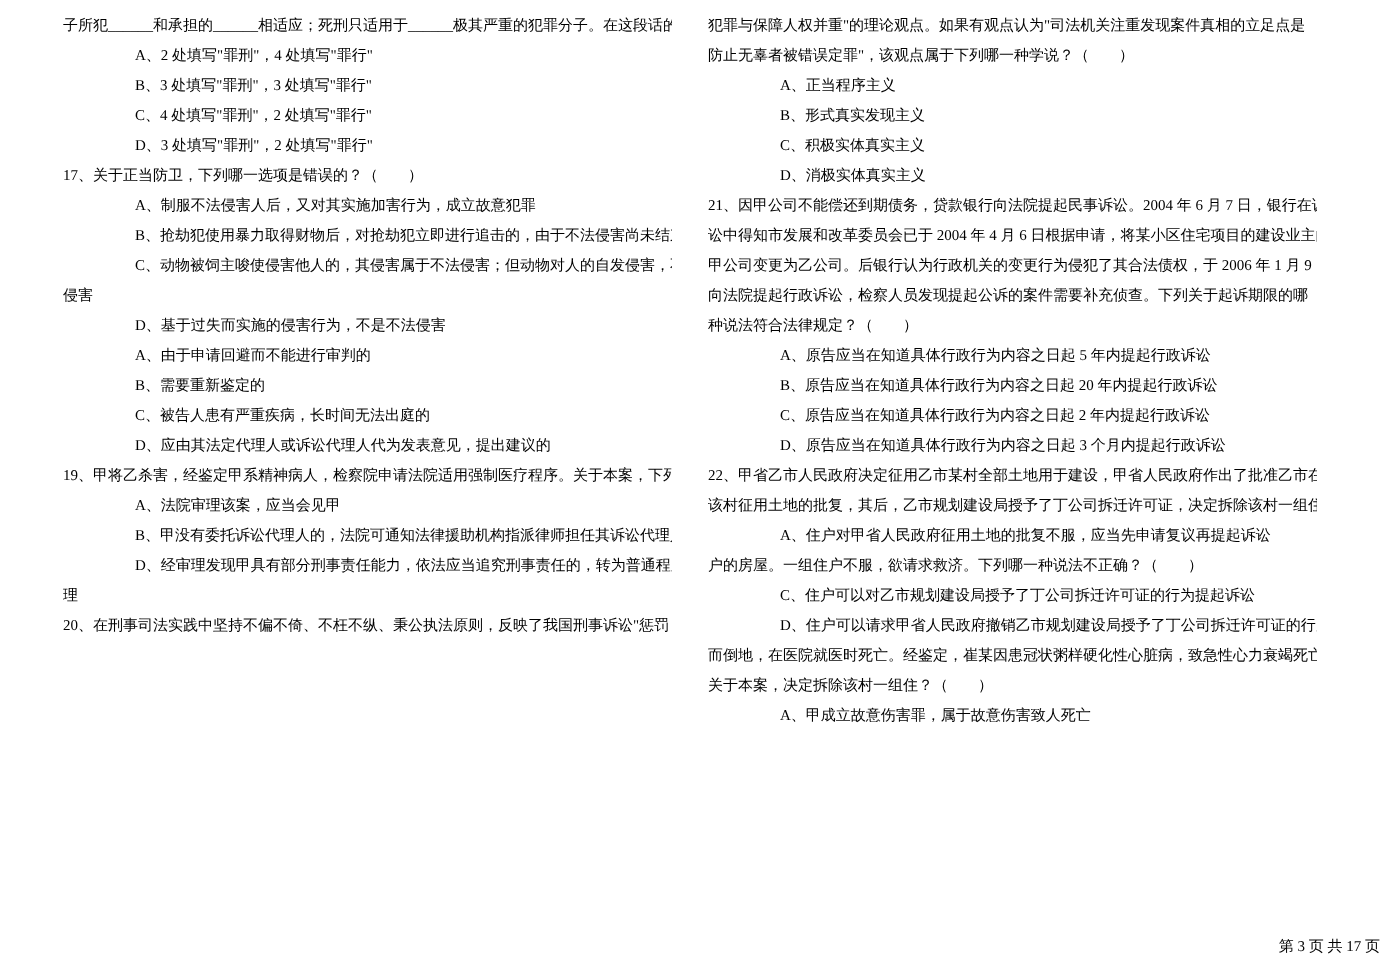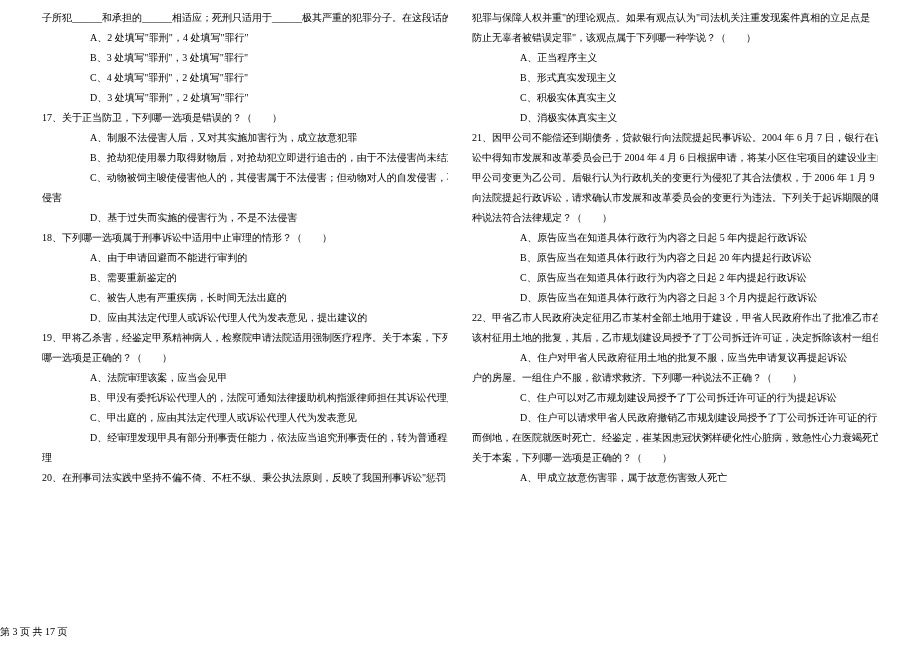--- a/index.html
+++ b/index.html
@@ -23,21 +23,21 @@
       width: 50%;
       padding: 0 12px;
     }
     .line { white-space: nowrap; overflow: hidden; }
     .indent1 { padding-left: 48px; }
     .indent0 { padding-left: 0; }
     .footer {
       position: absolute;
       bottom: 8px;
       width: 920px;
-      text-align: left;
+      text-align: right;
       font-size: 10px;
     }
   </style>
 </head>
 <body>
 
 <div class="page">
   <div class="column">
     <div class="line indent0">子所犯______和承担的______相适应；死刑只适用于______极其严重的犯罪分子。在这段话的空格中：（　　）</div>
     <div class="line indent1">A、2 处填写"罪刑"，4 处填写"罪行"</div>
@@ -45,61 +45,58 @@
     <div class="line indent1">C、4 处填写"罪刑"，2 处填写"罪行"</div>
     <div class="line indent1">D、3 处填写"罪刑"，2 处填写"罪行"</div>
 
     <div class="line indent0">17、关于正当防卫，下列哪一选项是错误的？（　　）</div>
     <div class="line indent1">A、制服不法侵害人后，又对其实施加害行为，成立故意犯罪</div>
     <div class="line indent1">B、抢劫犯使用暴力取得财物后，对抢劫犯立即进行追击的，由于不法侵害尚未结束，属于</div>
     <div class="line indent1">C、动物被饲主唆使侵害他人的，其侵害属于不法侵害；但动物对人的自发侵害，不是不法</div>
     <div class="line indent0">侵害</div>
     <div class="line indent1">D、基于过失而实施的侵害行为，不是不法侵害</div>
 
-    <div class="line indent0">18、下列哪一选项属于刑事诉讼中适用中止审理的情形？（　　）</div>
     <div class="line indent1">A、由于申请回避而不能进行审判的</div>
     <div class="line indent1">B、需要重新鉴定的</div>
     <div class="line indent1">C、被告人患有严重疾病，长时间无法出庭的</div>
     <div class="line indent1">D、应由其法定代理人或诉讼代理人代为发表意见，提出建议的</div>
 
     <div class="line indent0">19、甲将乙杀害，经鉴定甲系精神病人，检察院申请法院适用强制医疗程序。关于本案，下列</div>
-    <div class="line indent0">哪一选项是正确的？（　　）</div>
     <div class="line indent1">A、法院审理该案，应当会见甲</div>
     <div class="line indent1">B、甲没有委托诉讼代理人的，法院可通知法律援助机构指派律师担任其诉讼代理人</div>
-    <div class="line indent1">C、甲出庭的，应由其法定代理人或诉讼代理人代为发表意见</div>
     <div class="line indent1">D、经审理发现甲具有部分刑事责任能力，依法应当追究刑事责任的，转为普通程序继续审</div>
     <div class="line indent0">理</div>
 
     <div class="line indent0">20、在刑事司法实践中坚持不偏不倚、不枉不纵、秉公执法原则，反映了我国刑事诉讼"惩罚</div>
   </div>
 
   <div class="column">
     <div class="line indent0">犯罪与保障人权并重"的理论观点。如果有观点认为"司法机关注重发现案件真相的立足点是</div>
     <div class="line indent0">防止无辜者被错误定罪"，该观点属于下列哪一种学说？（　　）</div>
     <div class="line indent1">A、正当程序主义</div>
     <div class="line indent1">B、形式真实发现主义</div>
     <div class="line indent1">C、积极实体真实主义</div>
     <div class="line indent1">D、消极实体真实主义</div>
 
     <div class="line indent0">21、因甲公司不能偿还到期债务，贷款银行向法院提起民事诉讼。2004 年 6 月 7 日，银行在诉</div>
     <div class="line indent0">讼中得知市发展和改革委员会已于 2004 年 4 月 6 日根据申请，将某小区住宅项目的建设业主由</div>
     <div class="line indent0">甲公司变更为乙公司。后银行认为行政机关的变更行为侵犯了其合法债权，于 2006 年 1 月 9 日</div>
-    <div class="line indent0">向法院提起行政诉讼，请求确认市发展和改革委员会的变更行为违法。下列关于起诉期限的哪</div>
+    <div class="line indent0">向法院提起行政诉讼，检察人员发现提起公诉的案件需要补充侦查。下列关于起诉期限的哪</div>
     <div class="line indent0">种说法符合法律规定？（　　）</div>
     <div class="line indent1">A、原告应当在知道具体行政行为内容之日起 5 年内提起行政诉讼</div>
     <div class="line indent1">B、原告应当在知道具体行政行为内容之日起 20 年内提起行政诉讼</div>
     <div class="line indent1">C、原告应当在知道具体行政行为内容之日起 2 年内提起行政诉讼</div>
     <div class="line indent1">D、原告应当在知道具体行政行为内容之日起 3 个月内提起行政诉讼</div>
 
     <div class="line indent0">22、甲省乙市人民政府决定征用乙市某村全部土地用于建设，甲省人民政府作出了批准乙市在</div>
     <div class="line indent0">该村征用土地的批复，其后，乙市规划建设局授予了丁公司拆迁许可证，决定拆除该村一组住</div>
     <div class="line indent1">A、住户对甲省人民政府征用土地的批复不服，应当先申请复议再提起诉讼</div>
     <div class="line indent0">户的房屋。一组住户不服，欲请求救济。下列哪一种说法不正确？（　　）</div>
     <div class="line indent1">C、住户可以对乙市规划建设局授予了丁公司拆迁许可证的行为提起诉讼</div>
     <div class="line indent1">D、住户可以请求甲省人民政府撤销乙市规划建设局授予了丁公司拆迁许可证的行为</div>
 
     <div class="line indent0">而倒地，在医院就医时死亡。经鉴定，崔某因患冠状粥样硬化性心脏病，致急性心力衰竭死亡。</div>
-    <div class="line indent0">关于本案，下列哪一选项是正确的？（　　）</div>
+    <div class="line indent0">关于本案，决定拆除该村一组住？（　　）</div>
     <div class="line indent1">A、甲成立故意伤害罪，属于故意伤害致人死亡</div>
   </div>
 </div>
 
 <div class="footer">第 3 页 共 17 页</div>
 
 </body></html>

